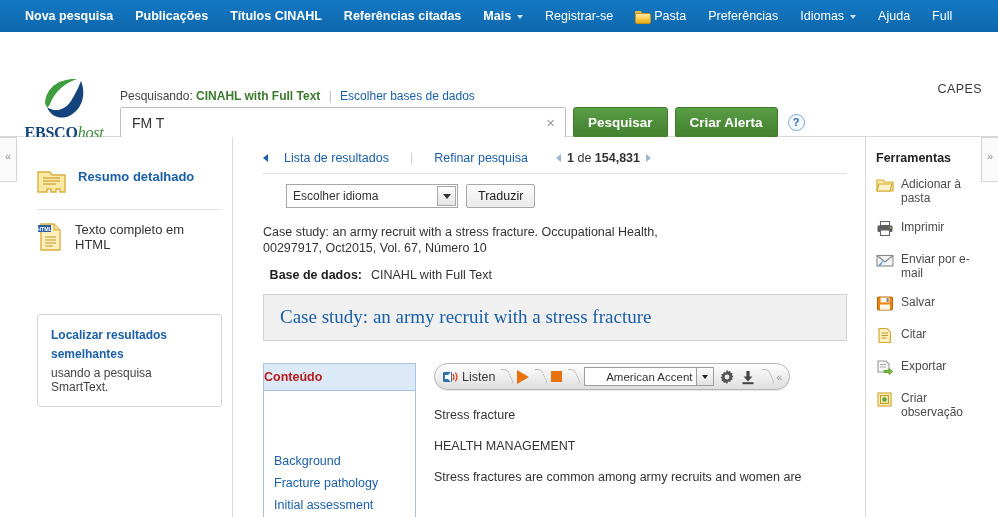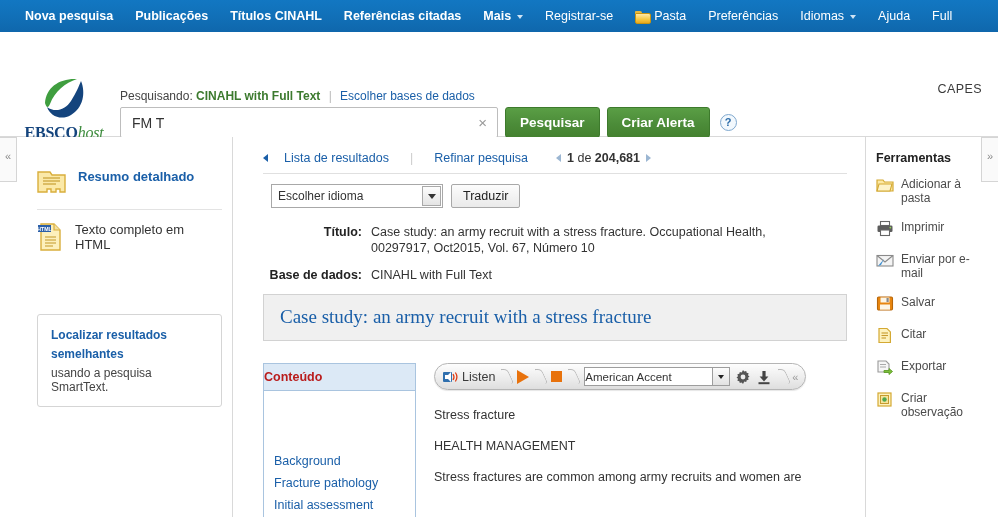--- a/index.html
+++ b/index.html
@@ -114,21 +114,21 @@
   .searching-line a { color: #1a5fa8; text-decoration: none; }
 
   .search-row {
     position: absolute;
     left: 120px; top: 75px;
     display: flex;
     align-items: stretch;
     gap: 7px;
   }
   .search-box {
-    width: 378px;
+    width: 446px;
     height: 31px;
     border: 1px solid #bdbdbd;
     border-radius: 2px;
     background: #fff;
     display: flex;
     align-items: center;
     padding: 0 8px 0 9px;
   }
   .search-box input {
     flex: 1;
@@ -303,21 +303,21 @@
   .tri-r.gray { border-left-color:#9bb6d2; }
   .crumb-sep { color:#ccc; margin: 0 9px; }
   .crumb-count { color:#333; font-size:12.5px; margin:0 2px; }
   .crumb-count b { font-weight:bold; }
   .crumb-nav { margin-left: 16px; display:flex; align-items:center; }
 
   .translate-row {
     display: flex;
     align-items: center;
     gap: 8px;
-    margin: 10px 0 0 8px;
+    margin: 10px 0 0 23px;
   }
   .sel-lang {
     width: 172px;
     height: 24px;
     border: 1px solid #a8a8a8;
     background: #fff;
     font-size: 12px;
     display: flex;
     align-items: center;
     padding-left: 6px;
@@ -456,28 +456,29 @@
     width:0;height:0;
     border-top:7px solid transparent;
     border-bottom:7px solid transparent;
     border-left:12px solid #e8720c;
   }
   .stop-sq {
     width: 11px; height: 11px;
     background: #e8720c;
   }
   .accent-sel {
-    width: 146px;
+    width: 130px;
     height: 19px;
     border: 1px solid #9d9d9d;
     background: #fff;
     font-size: 11.5px;
     color: #333;
     display: flex;
     align-items: center;
+    justify-content: center;
     position: relative;
     cursor: pointer;
   }
   .accent-arrow {
     position: absolute; right: 0; top: 0;
     width: 17px; height: 17px;
     background: linear-gradient(180deg,#fcfcfc,#e2e2e2);
     border-left: 1px solid #9d9d9d;
     display:flex;align-items:center;justify-content:center;
   }
@@ -651,38 +652,37 @@
 
   <div class="col-center">
 
     <div class="crumbs">
       <i class="tri-l"></i>
       <a href="#">Lista de resultados</a>
       <span class="crumb-sep">|</span>
       <a href="#">Refinar pesquisa</a>
       <span class="crumb-nav">
         <i class="tri-l gray"></i>
-        <span class="crumb-count"><b>1</b><span> de </span><b>204,681</b></span>
+        <span class="crumb-count"><b>1</b><span> de </span><b>154,831</b></span>
         <i class="tri-r gray"></i>
       </span>
     </div>
 
     <div class="translate-row">
       <div class="sel-lang">
         <span>Escolher idioma</span>
         <span class="sel-arrow">
             <i></i>
           </span>
       </div>
       <button class="btn-gray">Traduzir</button>
     </div>
 
     <div class="meta-table">
       <div class="meta-row">
-        <div class="meta-label">Título:</div>
         <div class="meta-val">Case study: an army recruit with a stress fracture. Occupational Health, 00297917, Oct2015, Vol. 67, Número 10</div>
       </div>
       <div class="meta-row">
         <div class="meta-label">Base de dados:</div>
         <div class="meta-val">CINAHL with Full Text</div>
       </div>
     </div>
 
     <div class="title-banner">
       <h1>Case study: an army recruit with a stress fracture</h1>

